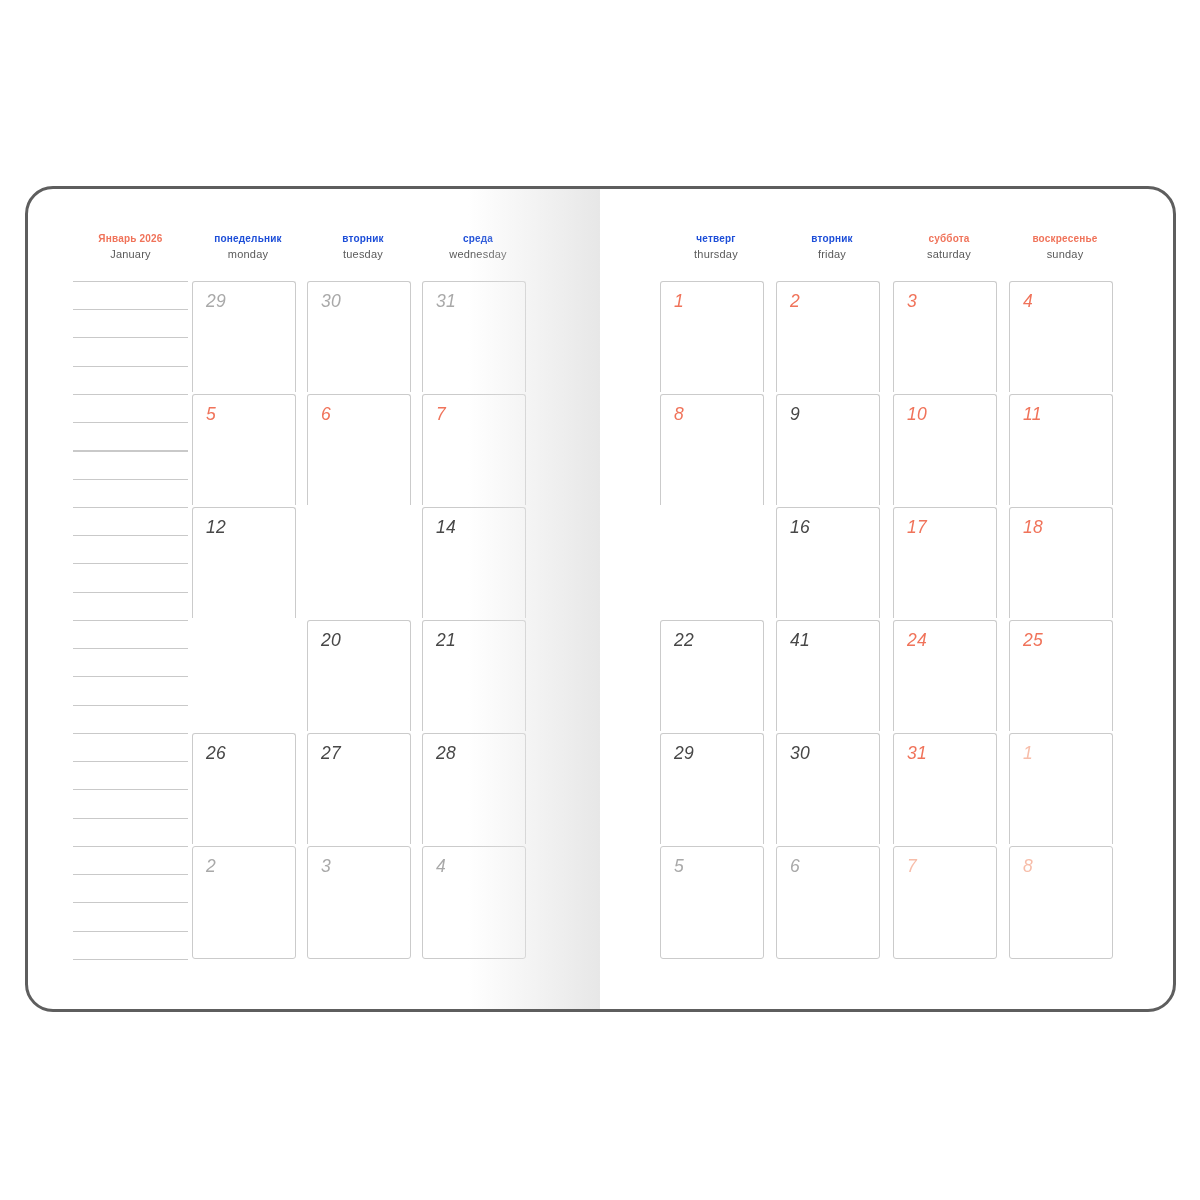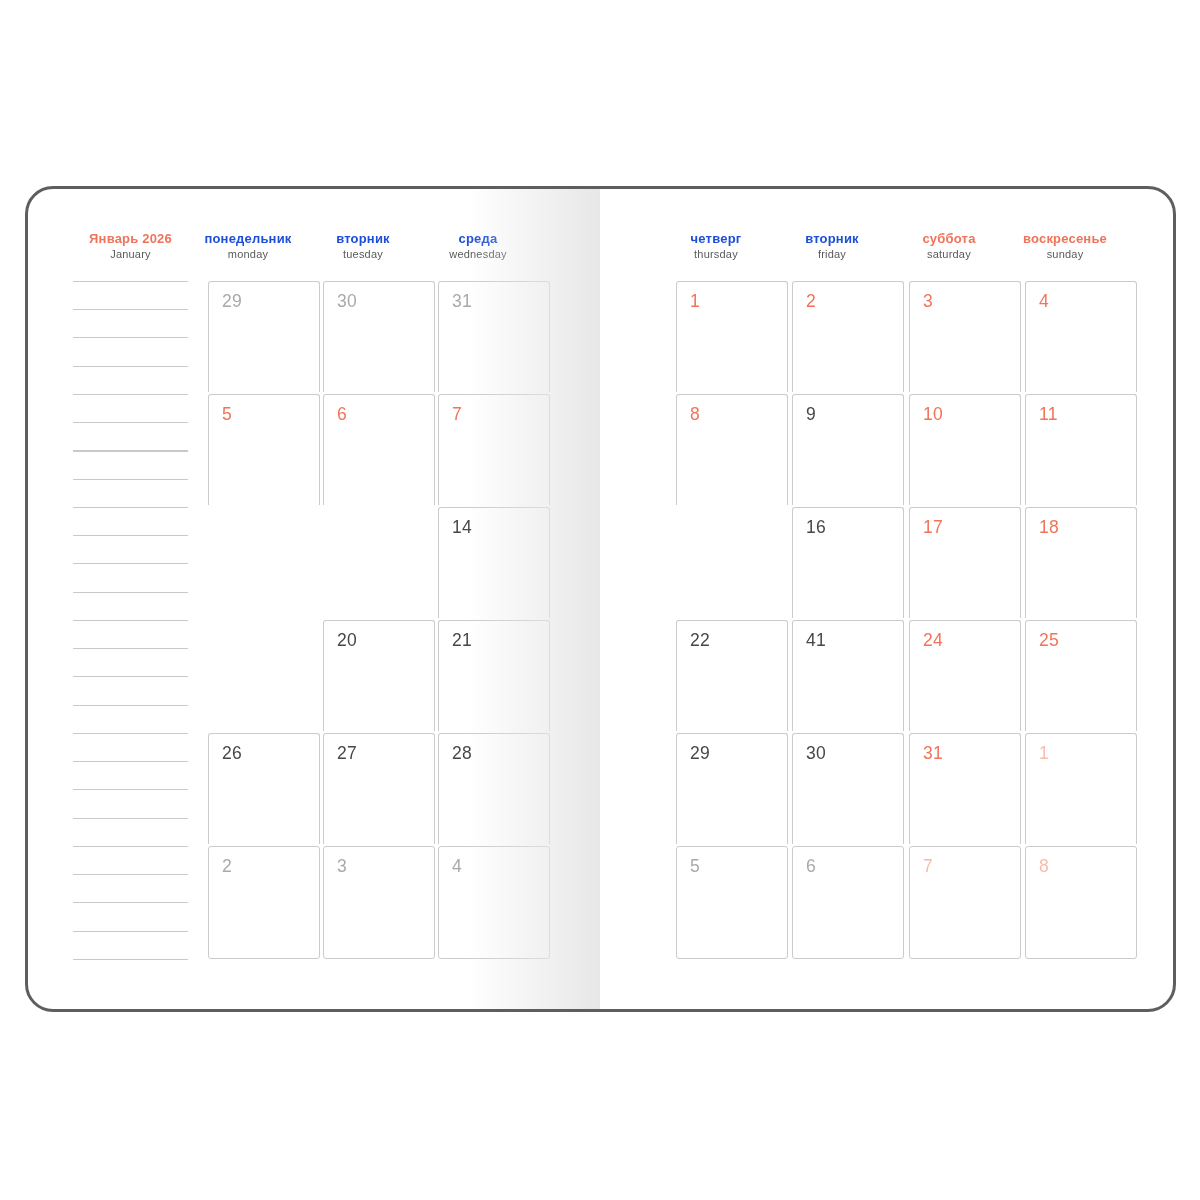--- a/index.html
+++ b/index.html
@@ -9,28 +9,29 @@
     -webkit-font-smoothing:antialiased;
   }
   .frame{
     position:absolute;left:25px;top:186px;width:1151px;height:826px;
     border:3px solid #5e5e5e;border-radius:28px;box-sizing:border-box;
     background:#ffffff;overflow:hidden;
   }
   .col{position:absolute;top:0;width:112px;height:100%}
   .col.notes{width:115px}
   .hdr{position:absolute;top:40px;left:-14px;right:-14px;text-align:center}
-  .hdr-ru{font-size:13px;font-weight:700;letter-spacing:.2px;line-height:19px;white-space:nowrap}
+  .hdr-ru{font-size:10px;font-weight:700;letter-spacing:.2px;line-height:19px;white-space:nowrap}
   .hdr-dark{color:#1d4ed8}
   .hdr-accent{color:#f0735a}
   .hdr-en{font-size:11px;color:#5a5a5a;letter-spacing:.2px;line-height:13px}
   .cell{
-    position:absolute;left:16px;width:112px;height:111px;box-sizing:border-box;
+    position:absolute;left:0;width:104px;height:111px;box-sizing:border-box;
     border:1px solid #cbcbcb;border-bottom:none;border-radius:3px 3px 0 0;
     background:transparent;
+    font-style:italic;
   }
   .r0{top:92px}.r1{top:205px}.r2{top:318px}.r3{top:431px}.r4{top:544px}
   .r5{top:657px;height:113px;border-bottom:1px solid #cbcbcb;border-radius:3px}
   .num{display:inline-block;padding:9px 0 0 13px;font-size:17.5px;letter-spacing:.2px}
   .tone-dark{color:#474747}
   .tone-muted{color:#a9a9a9}
   .tone-accent{color:#f0735a}
   .tone-accent-faded{color:#f7bda9}
   .ruled{
     position:absolute;left:0;top:92px;width:115px;height:679px;
@@ -55,20 +56,21 @@
     <div class="ruled"></div>
   </div>
 
   <div class="col" style="left:164px">
     <div class="hdr">
       <div class="hdr-ru hdr-dark">понедельник</div>
       <div class="hdr-en">monday</div>
     </div>
     <div class="cell r0"><span class="num tone-muted">29</span></div>
     <div class="cell r1"><span class="num tone-accent">5</span></div>
+    <div class="cell r2"><span class="num tone-dark">12</span></div>
     <div class="cell r4"><span class="num tone-dark">26</span></div>
     <div class="cell r5"><span class="num tone-muted">2</span></div>
   </div>
 
   <div class="col" style="left:279px">
     <div class="hdr">
       <div class="hdr-ru hdr-dark">вторник</div>
       <div class="hdr-en">tuesday</div>
     </div>
     <div class="cell r0"><span class="num tone-muted">30</span></div>

